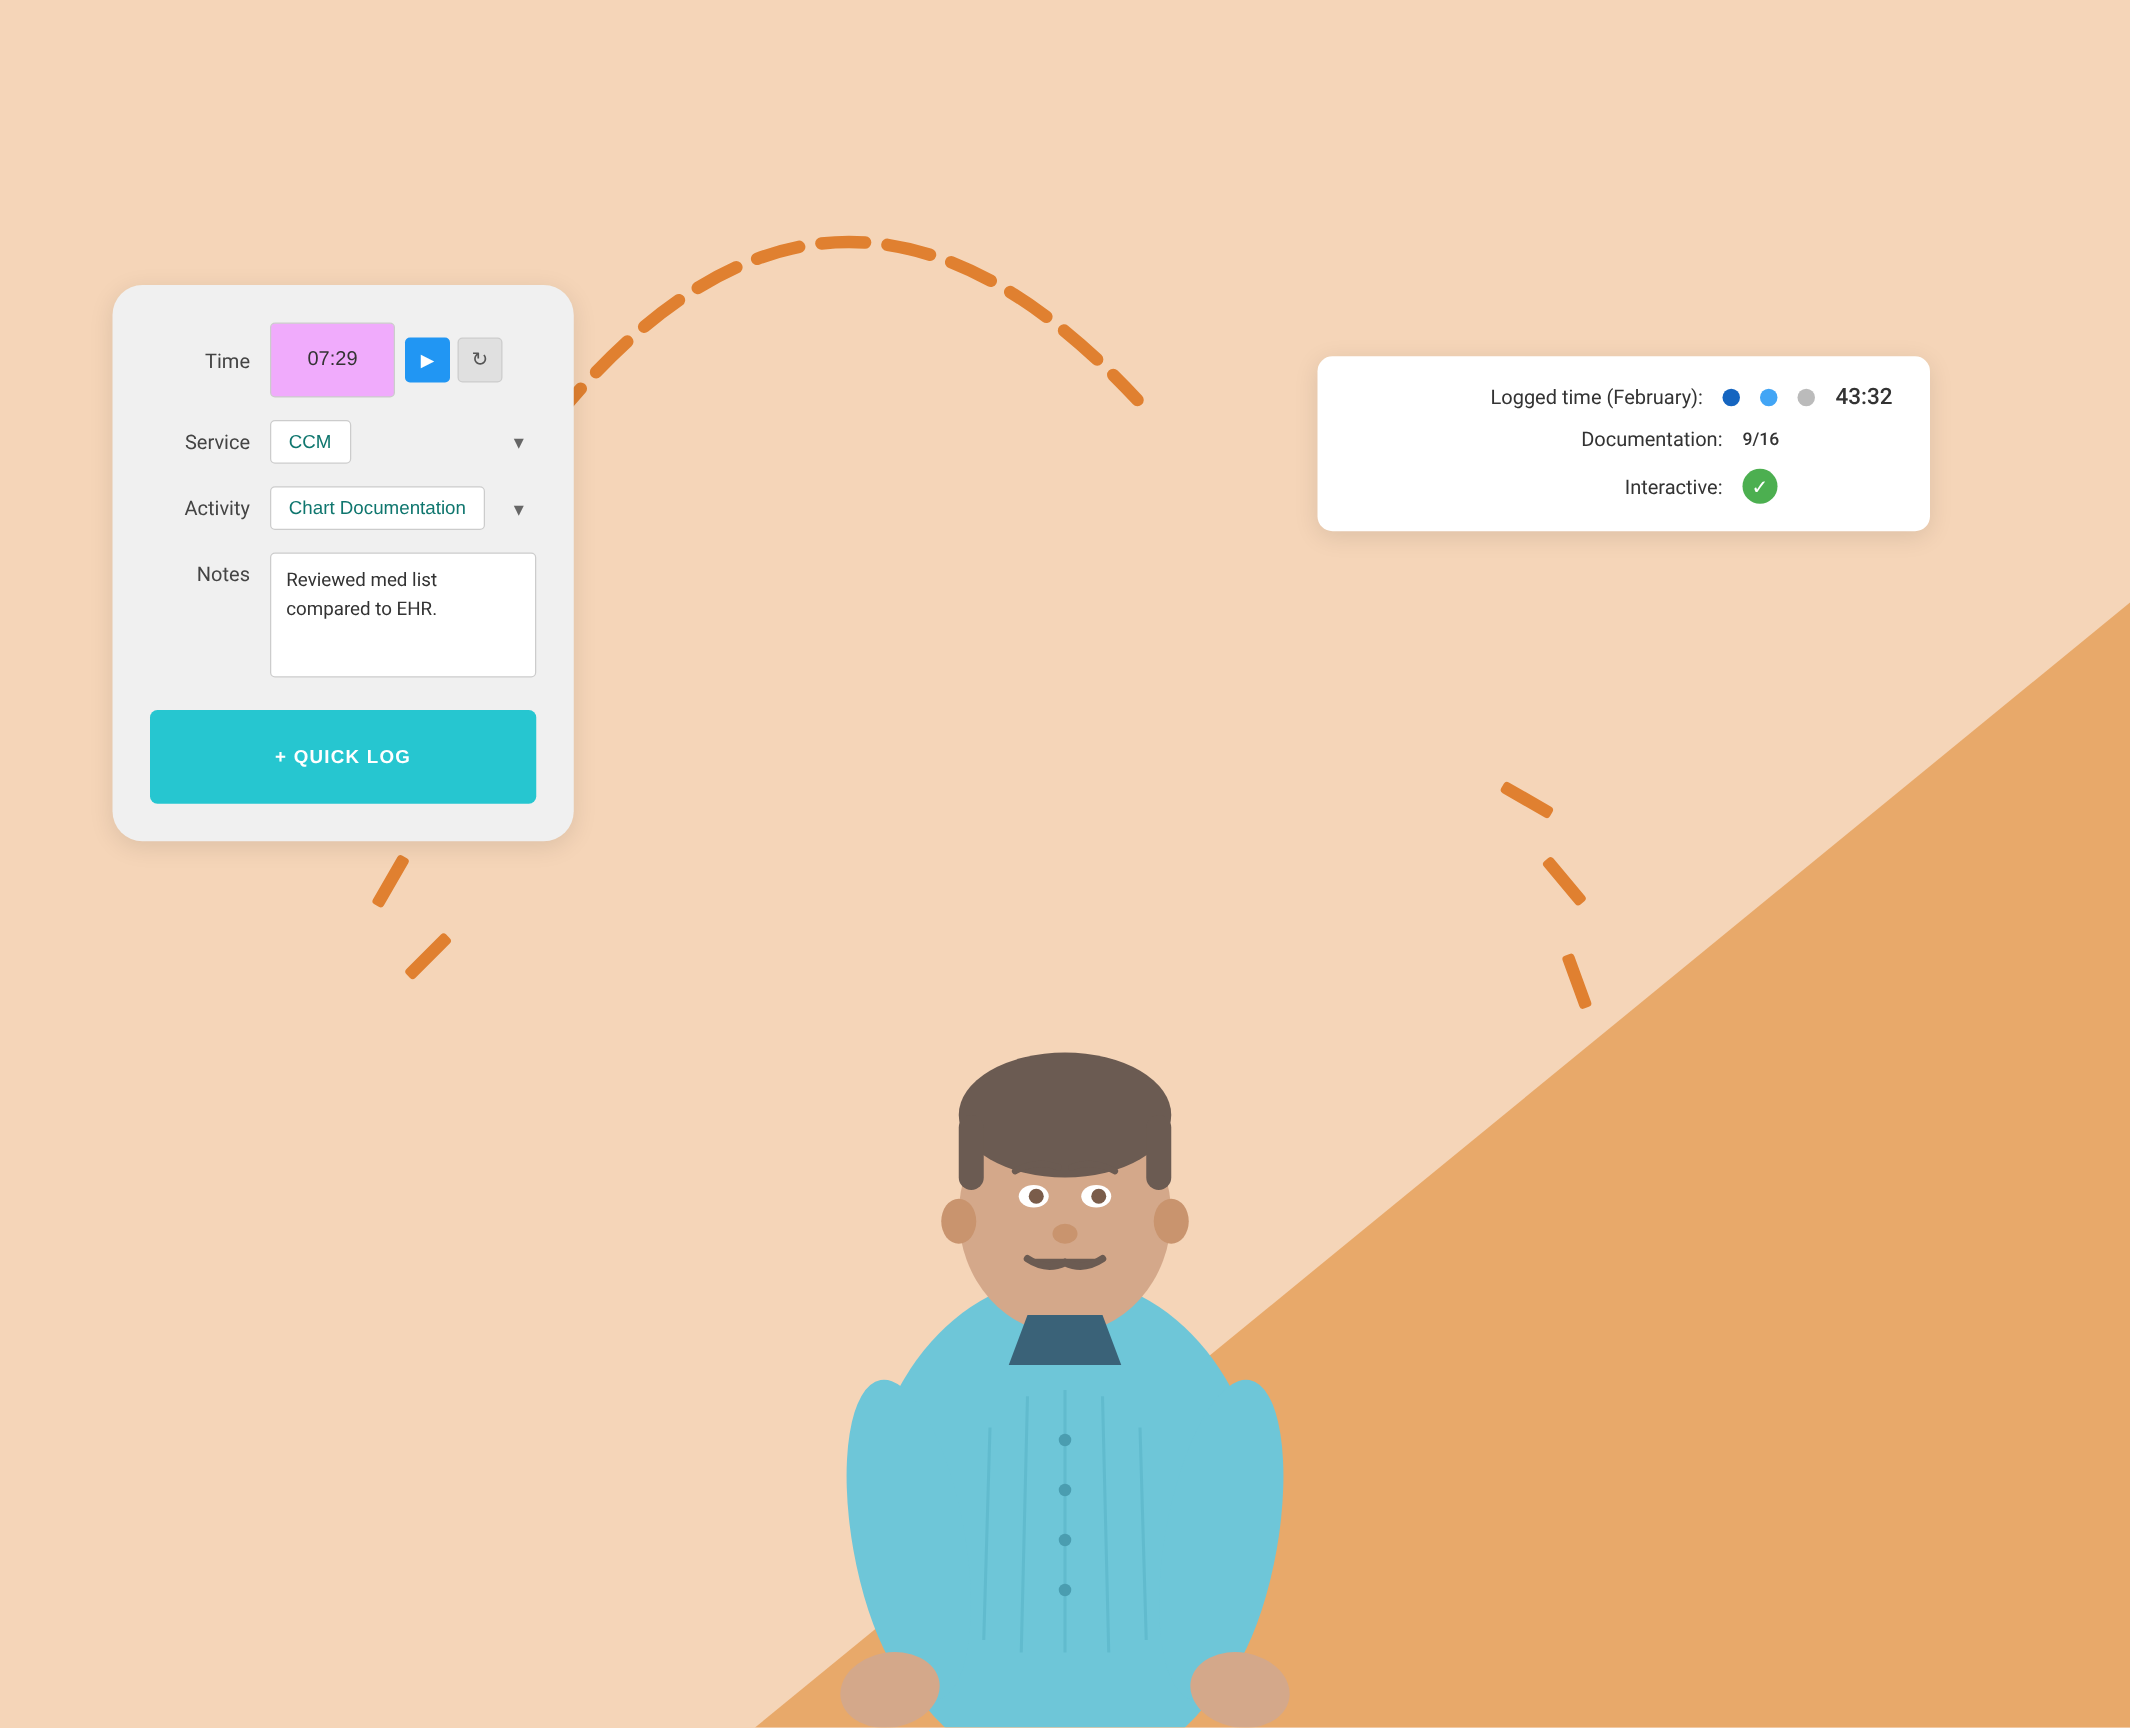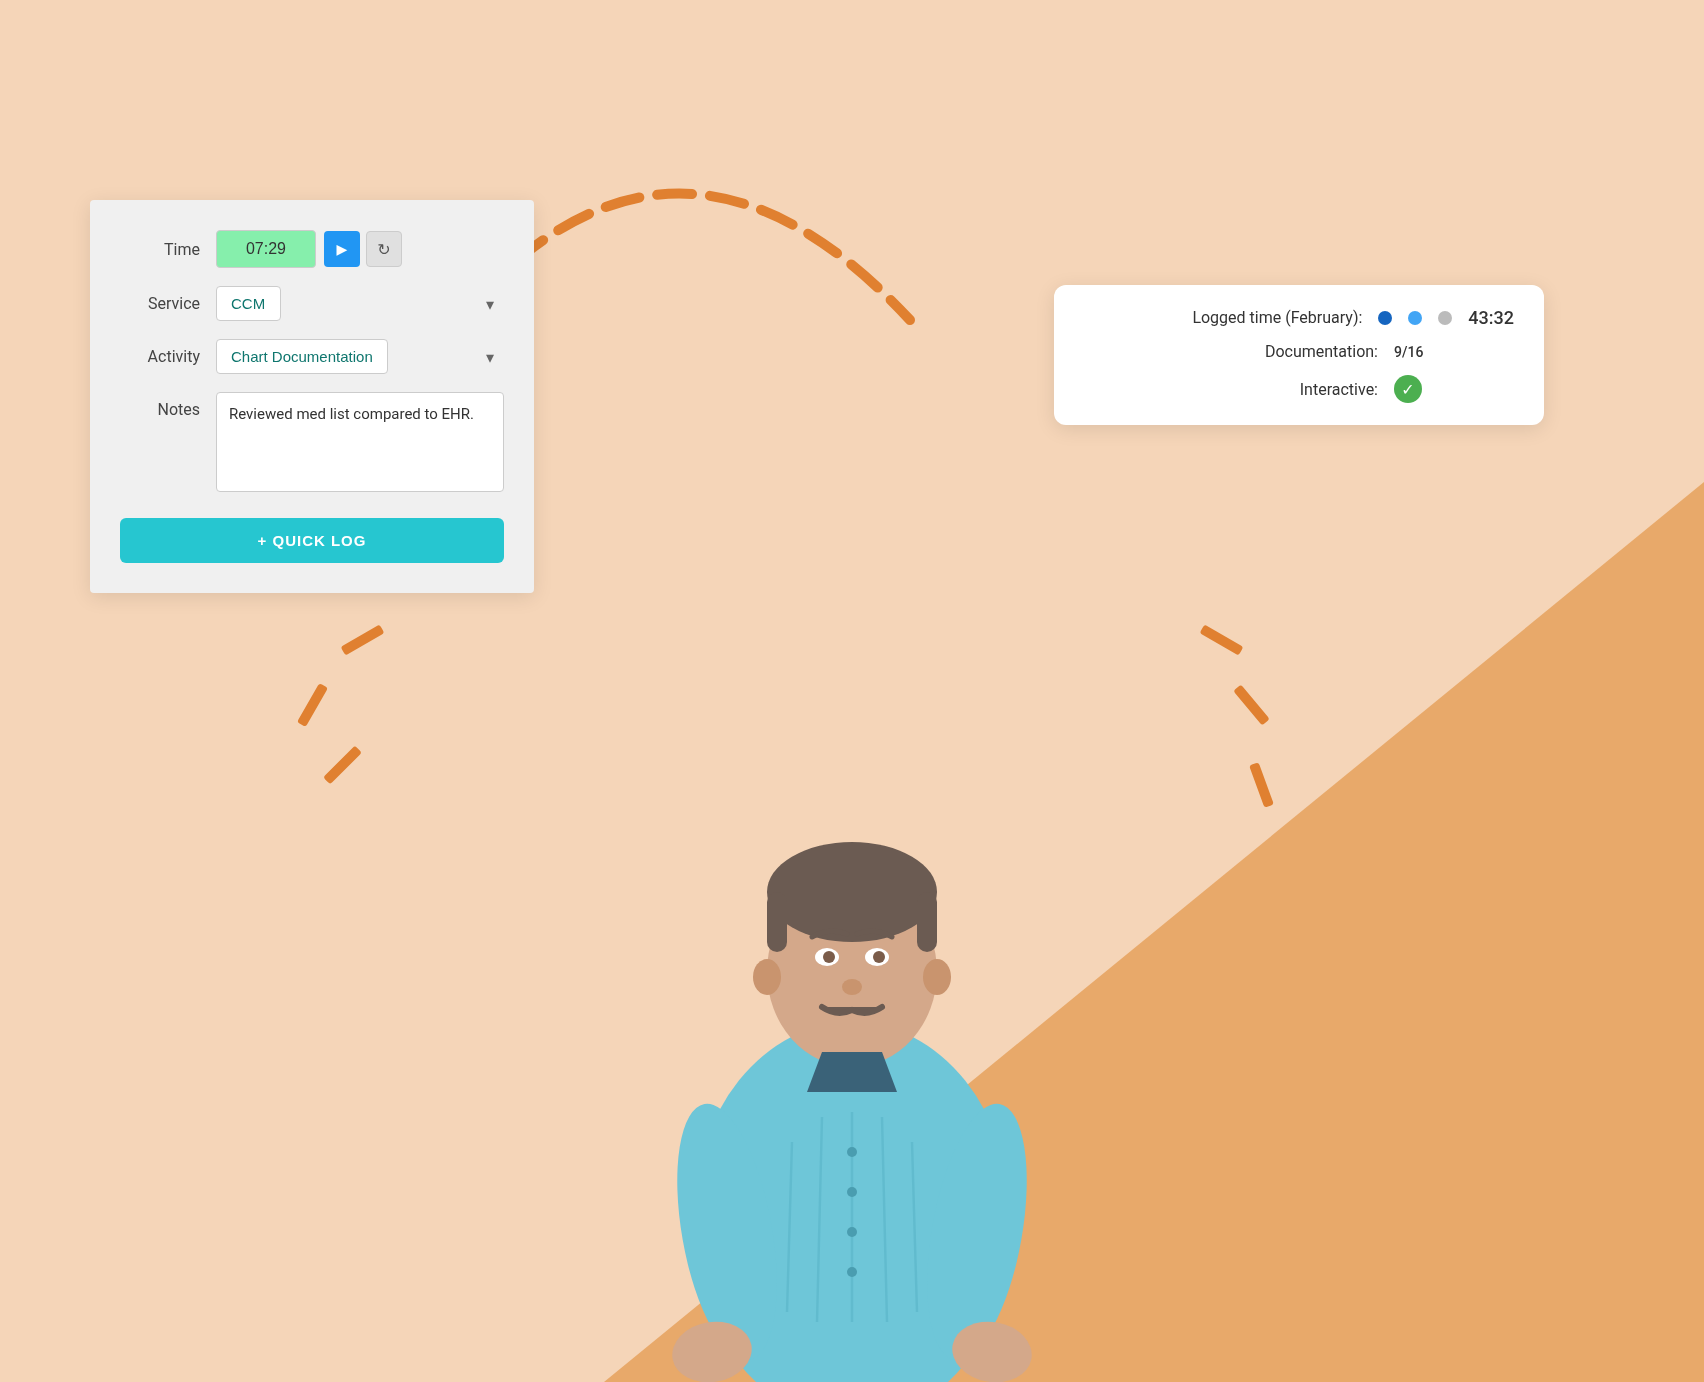--- a/index.html
+++ b/index.html
@@ -32,25 +32,25 @@
       top: 100px;
       left: 350px;
       width: 600px;
       height: 300px;
       pointer-events: none;
     }
 
     
     .form-card {
       position: absolute;
-      top: 200px;
+      top: 228px;
       left: 90px;
-      width: 444px;
+      width: 369px;
       background: #f0f0f0;
-      border-radius: 4px;
+      border-radius: 24px;
       padding: 30px 30px 30px 30px;
       box-shadow: 0 4px 20px rgba(0,0,0,0.1);
     }
 
     .form-row {
       display: flex;
       align-items: center;
       margin-bottom: 18px;
     }
 
@@ -58,22 +58,22 @@
       width: 80px;
       text-align: right;
       font-size: 16px;
       color: #444;
       margin-right: 16px;
       flex-shrink: 0;
     }
 
     .time-input {
       border: 1px solid #ccc;
-      background: #86efac;
-      padding: 9px 14px;
+      background: #f0abfc;
+      padding: 20px 14px;
       font-size: 16px;
       border-radius: 4px;
       width: 100px;
       text-align: center;
       color: #333;
     }
 
     .time-controls {
       display: flex;
       gap: 6px;
@@ -160,21 +160,21 @@
       font-family: inherit;
       line-height: 1.5;
     }
 
     .quick-log-btn {
       width: 100%;
       background: #26c6d0;
       color: white;
       border: none;
       border-radius: 6px;
-      padding: 14px;
+      padding: 29px;
       font-size: 15px;
       font-weight: 700;
       letter-spacing: 1px;
       cursor: pointer;
       margin-top: 8px;
     }
 
     
     .info-card {
       position: absolute;

